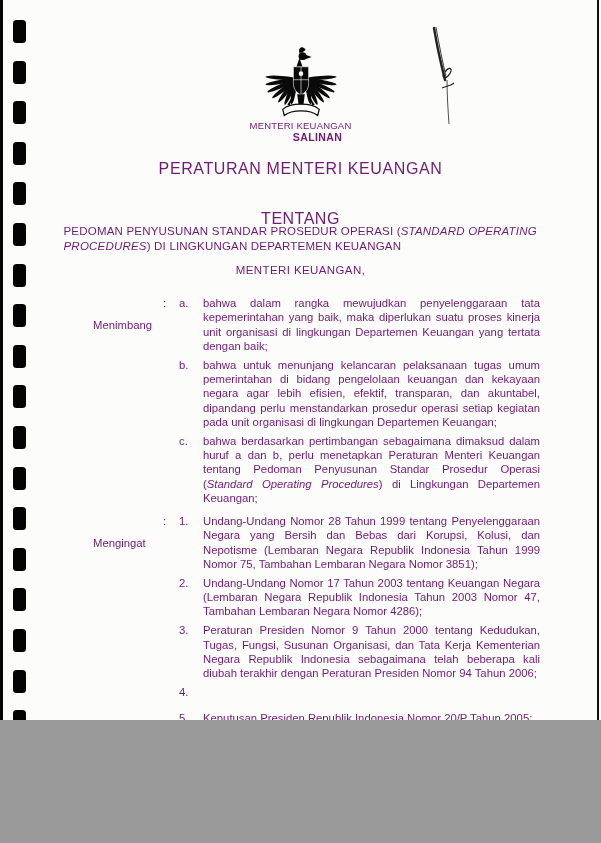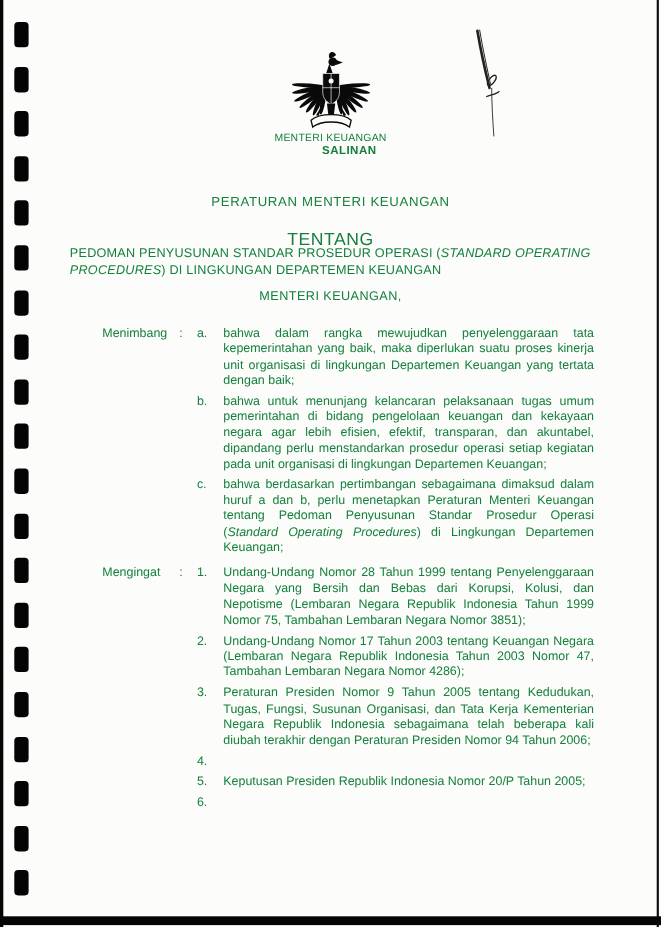--- a/index.html
+++ b/index.html
@@ -1,42 +1,42 @@
 <!DOCTYPE html>
 <html><head>
 <meta charset="utf-8">
 <style>
   html,body { margin:0; padding:0; background:#9a9a9a; }
   .page {
-    position:relative; width:601px; height:843px; margin:0 auto;
+    position:relative; width:601px; height:720px; margin:0 auto;
     background:#fcfcfa; overflow:hidden;
-    font-family:"Liberation Sans", sans-serif; color:#15803d;
+    font-family:"Liberation Sans", sans-serif; color:#701a75;
   }
   
   .edge-left   { position:absolute; left:0; top:0; width:3px; height:843px; background:#050505; }
   .edge-right  { position:absolute; left:597px; top:0; width:2px; height:843px; background:#101010; }
   .edge-bottom { position:absolute; left:0; top:833px; width:601px; height:8px; background:#050505; }
   
   .binding { position:absolute; left:13px; top:0; width:14px; height:843px; }
   .binding .hole { position:absolute; left:0; width:13px; height:23px; background:#040404; border-radius:3.5px; }
   
   .emblem { position:absolute; top:44px; left:50%; transform:translateX(-50%); width:76px; height:76px; }
   .center-line { position:absolute; left:0; width:100%; text-align:center; }
   .ministry-block { top:121px; font-size:9.5px; line-height:9.5px; letter-spacing:0.2px; }
   .ministry-block .salinan { font-weight:bold; font-size:10.5px; margin-top:2px; letter-spacing:0.4px;padding-left:34px; }
-  .reg-type { top:176px; font-size:12px; letter-spacing:0.6px; }
+  .reg-type { top:160px; font-size:16px; letter-spacing:0.6px; }
   .nomor    { top:186px; font-size:12px; letter-spacing:0.4px; white-space:pre; }
   .tentang  { top:210px; font-size:16px; letter-spacing:0.5px; }
   .doc-title{ position:absolute; top:224px; left:50%; transform:translateX(-50%);
               width:474px; text-align:left; font-size:11.5px; line-height:14.5px; letter-spacing:0.2px; }
   .issuer   { top:264px; font-size:11.5px; letter-spacing:0.4px;text-align:center; }
   
   .body { position:absolute; left:93px; top:296px; width:447px; font-size:11.3px; line-height:14.3px; }
   .row { display:grid; grid-template-columns:70px 16px 24px 1fr; margin-bottom:4.5px; }
-  .row .side-label { text-align:left; }
+  .row .side-label { text-align:left;margin-top:22px; }
   .row .colon { text-align:left; }
   .row .marker { text-align:left; }
   .row .item-text { text-align:justify; margin:0; }
   .section-gap { margin-top:9px; }
   .italic { font-style:italic; }
   
   .pen-mark { position:absolute; left:420px; top:20px; width:48px; height:110px; }
 </style>
 </head>
 <body>
@@ -165,21 +165,21 @@
       <span class="side-label"></span>
       <span class="colon"></span>
       <span class="marker">2.</span>
       <p class="item-text"><span>Undang-Undang Nomor 17 Tahun 2003 tentang Keuangan Negara (Lembaran Negara Republik Indonesia Tahun 2003 Nomor 47, Tambahan Lembaran Negara Nomor 4286);</span></p>
     </div>
 
     <div class="row">
       <span class="side-label"></span>
       <span class="colon"></span>
       <span class="marker">3.</span>
-      <p class="item-text"><span>Peraturan Presiden Nomor 9 Tahun 2005 tentang Kedudukan, Tugas, Fungsi, Susunan Organisasi, dan Tata Kerja Kementerian Negara Republik Indonesia sebagaimana telah beberapa kali diubah terakhir dengan Peraturan Presiden Nomor 94 Tahun 2006;</span></p>
+      <p class="item-text"><span>Peraturan Presiden Nomor 9 Tahun 2000 tentang Kedudukan, Tugas, Fungsi, Susunan Organisasi, dan Tata Kerja Kementerian Negara Republik Indonesia sebagaimana telah beberapa kali diubah terakhir dengan Peraturan Presiden Nomor 94 Tahun 2006;</span></p>
     </div>
 
     <div class="row">
       <span class="side-label"></span>
       <span class="colon"></span>
       <span class="marker">4.</span>
     </div>
 
     <div class="row">
       <span class="side-label"></span>

